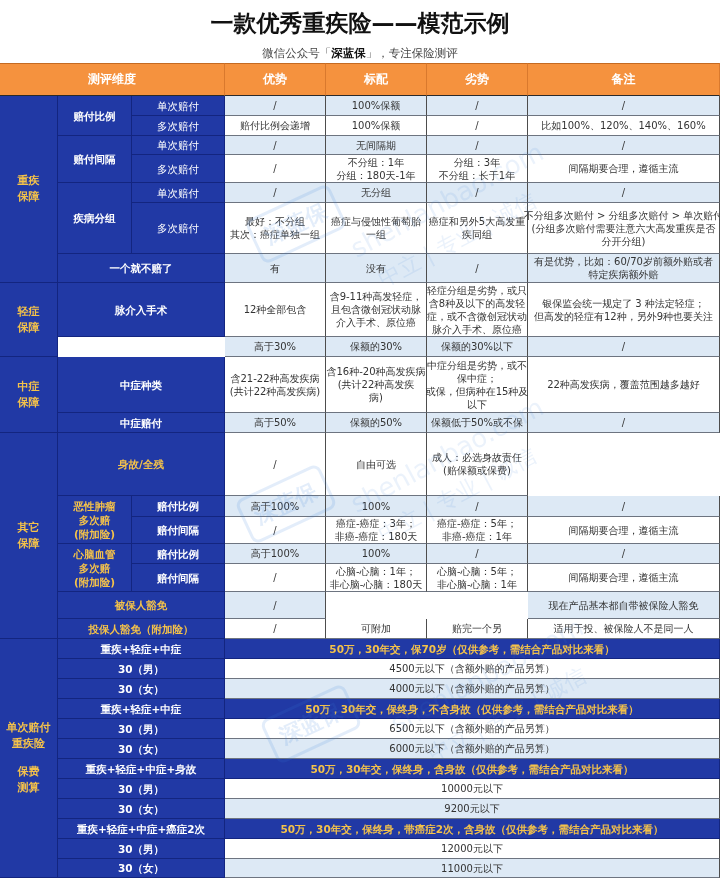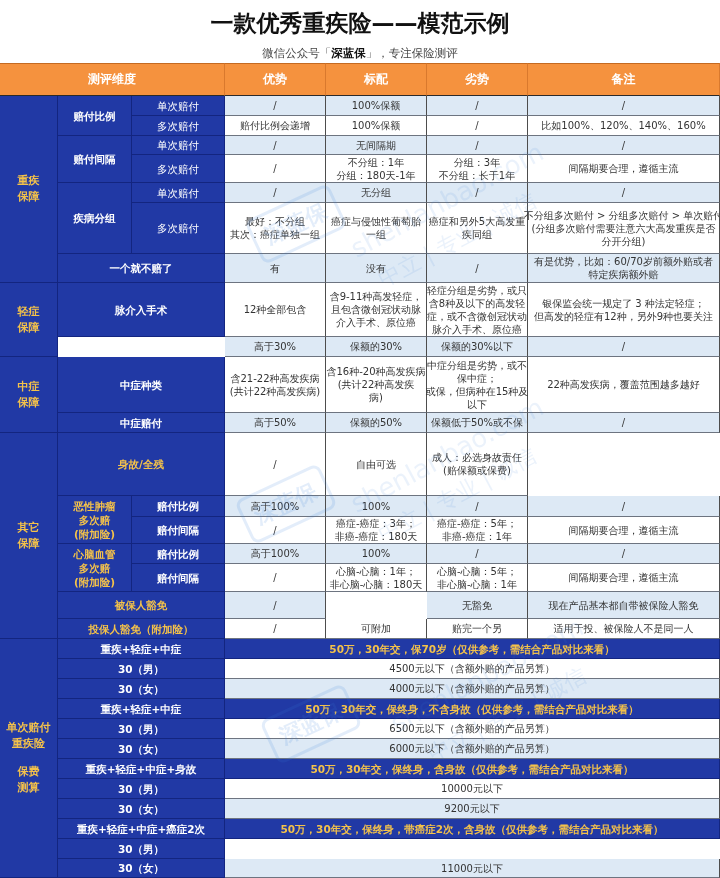--- a/index.html
+++ b/index.html
@@ -197,21 +197,20 @@
   <div class="c b bd" style="grid-area:17/3">赔付间隔</div>
   <div class="c wh" style="grid-area:17/4">/</div>
   <div class="c wh" style="grid-area:17/5">心脑-心脑：1年；
 非心脑-心脑：180天</div>
   <div class="c wh" style="grid-area:17/6">心脑-心脑：5年；
 非心脑-心脑：1年</div>
   <div class="c wh" style="grid-area:17/7">间隔期要合理，遵循主流</div>
 
   <div class="c b g" style="grid-area:18/2/19/4">被保人豁免</div>
   <div class="c lb" style="grid-area:18/4">/</div>
-  <div class="c lb" style="grid-area:18/6">无豁免</div>
   <div class="c lb" style="grid-area:18/7">现在产品基本都自带被保险人豁免</div>
 
   <div class="c b g" style="grid-area:19/2/20/4">投保人豁免（附加险）</div>
   <div class="c wh" style="grid-area:19/4">/</div>
   <div class="c wh" style="grid-area:19/5">可附加</div>
   <div class="c wh" style="grid-area:19/6">赔完一个另</div>
   <div class="c wh" style="grid-area:19/7">适用于投、被保险人不是同一人</div>
 
   <div class="c b g cat catwrap" style="grid-area:20/1/32/2">
     <span>单次赔付
@@ -237,20 +236,21 @@
   <div class="c b bd" style="grid-area:26/2/27/4">重疾+轻症+中症+身故</div>
   <div class="c b g" style="grid-area:26/4/27/8">50万，30年交，保终身，含身故（仅供参考，需结合产品对比来看）</div>
   <div class="c b bd" style="grid-area:27/2/28/4">30（男）</div>
   <div class="c wh" style="grid-area:27/4/28/8">10000元以下</div>
   <div class="c b bd" style="grid-area:28/2/29/4">30（女）</div>
   <div class="c lb" style="grid-area:28/4/29/8">9200元以下</div>
 
   <div class="c b bd" style="grid-area:29/2/30/4">重疾+轻症+中症+癌症2次</div>
   <div class="c b g" style="grid-area:29/4/30/8">50万，30年交，保终身，带癌症2次，含身故（仅供参考，需结合产品对比来看）</div>
   <div class="c b bd" style="grid-area:30/2/31/4">30（男）</div>
+  <div class="c wh" style="grid-area:30/4/31/8">12000元以下</div>
   <div class="c b bd" style="grid-area:31/2/32/4">30（女）</div>
   <div class="c lb" style="grid-area:31/4/32/8">11000元以下</div>
 </div>
 
 <div class="wm">
   <div class="wm-logo" style="left:250px;top:200px">深蓝保</div>
   <div class="wm-text" style="left:340px;top:185px">shenlanbao.com</div>
   <div class="wm-slogan" style="left:370px;top:225px">中立 | 专业 | 诚信</div>
 
   <div class="wm-logo" style="left:240px;top:480px">深蓝保</div>

